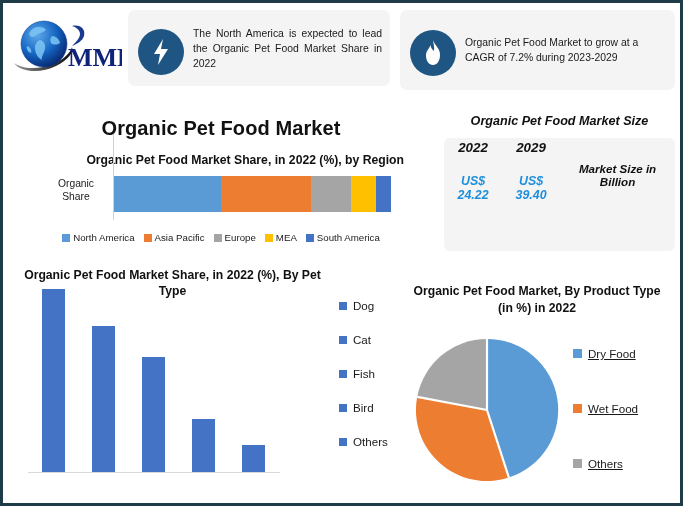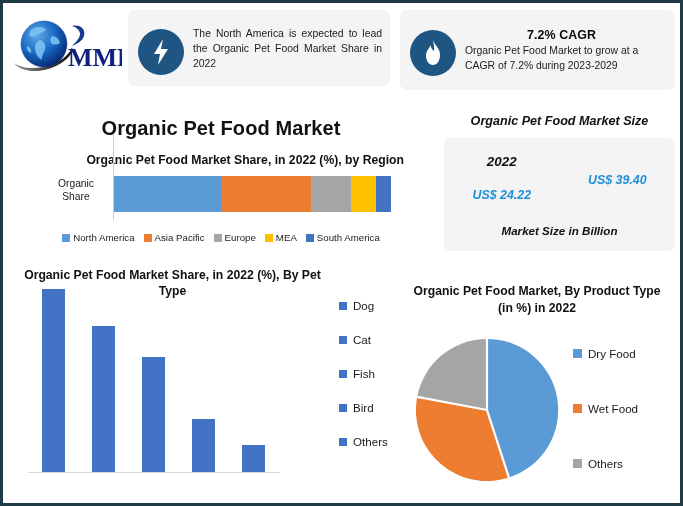--- a/index.html
+++ b/index.html
@@ -162,21 +162,21 @@
     font-size: 12.6px;
     color: #111;
     margin-top: 15px;
   }
   .size-box {
     margin: 10px 8px 0 8px;
     height: 113px;
     background: #f4f4f4;
     border-radius: 6px;
     display: flex;
-    flex-direction: column;
+    flex-direction: row;
     justify-content: center;
     padding-top: 2px;
     box-sizing: border-box;
   }
   .size-grid {
     display: flex;
   }
   .size-col { flex: 1; text-align: center; }
   .size-year {
     font-weight: bold;
@@ -274,21 +274,21 @@
   }
   .pie-legend {
     position: absolute;
     left: 170px; top: 70px;
     display: flex;
     flex-direction: column;
     gap: 42px;
     font-size: 11.6px;
     color: #1a1a1a;
   }
-  .pie-legend .legend-item { gap: 6px; }
+  .pie-legend .legend-item { gap: 6px; text-decoration: underline; }
   .pie-legend .legend-sq { width: 9px; height: 9px; }
 </style>
 </head>
 <body>
 
 <div id="infographic">
 
   <div class="header">
 
     <div class="logo-wrap">
@@ -328,21 +328,20 @@
       <div class="hcard-text">The North America is expected to lead the Organic Pet Food Market Share in 2022</div>
     </div>
 
     <div class="hcard hcard-2">
       <div class="circle-icon">
         <svg width="20" height="28" viewBox="0 0 20 28">
           <path d="M10 1 C12 7 17 9 17 16 C17 22 14 26 10 26 C6 26 3 22 3 16.5 C3 12 6 10 7.5 6 C8 9 9 10.5 11 12 C11.5 8 10.5 5 10 1 Z" fill="#ffffff"></path>
         </svg>
       </div>
       <div>
-        <div class="cagr-title">7.2% CAGR</div>
         <div class="hcard-text">Organic Pet Food Market to grow at a CAGR of 7.2% during 2023-2029</div>
       </div>
     </div>
   </div>
 
   <div class="panel-stacked">
     <div class="main-title">Organic Pet Food Market</div>
     <div class="stacked-title">Organic Pet Food Market Share, in 2022 (%), by Region</div>
 
     <div class="stacked-plot">
@@ -383,20 +382,21 @@
 
   <div class="panel-size">
     <div class="size-title">Organic Pet Food Market Size</div>
     <div class="size-box">
       <div class="size-grid">
         <div class="size-col">
           <div class="size-year">2022</div>
           <div class="size-val">US$ 24.22</div>
         </div>
         <div class="size-col">
+          <div class="size-year">2029</div>
           <div class="size-val">US$ 39.40</div>
         </div>
       </div>
       <div class="size-foot">Market Size in Billion</div>
     </div>
   </div>
 
   <div class="panel-cols">
     <div class="cols-title">Organic Pet Food Market Share, in 2022 (%), By Pet Type</div>
     <div class="cols-area">

